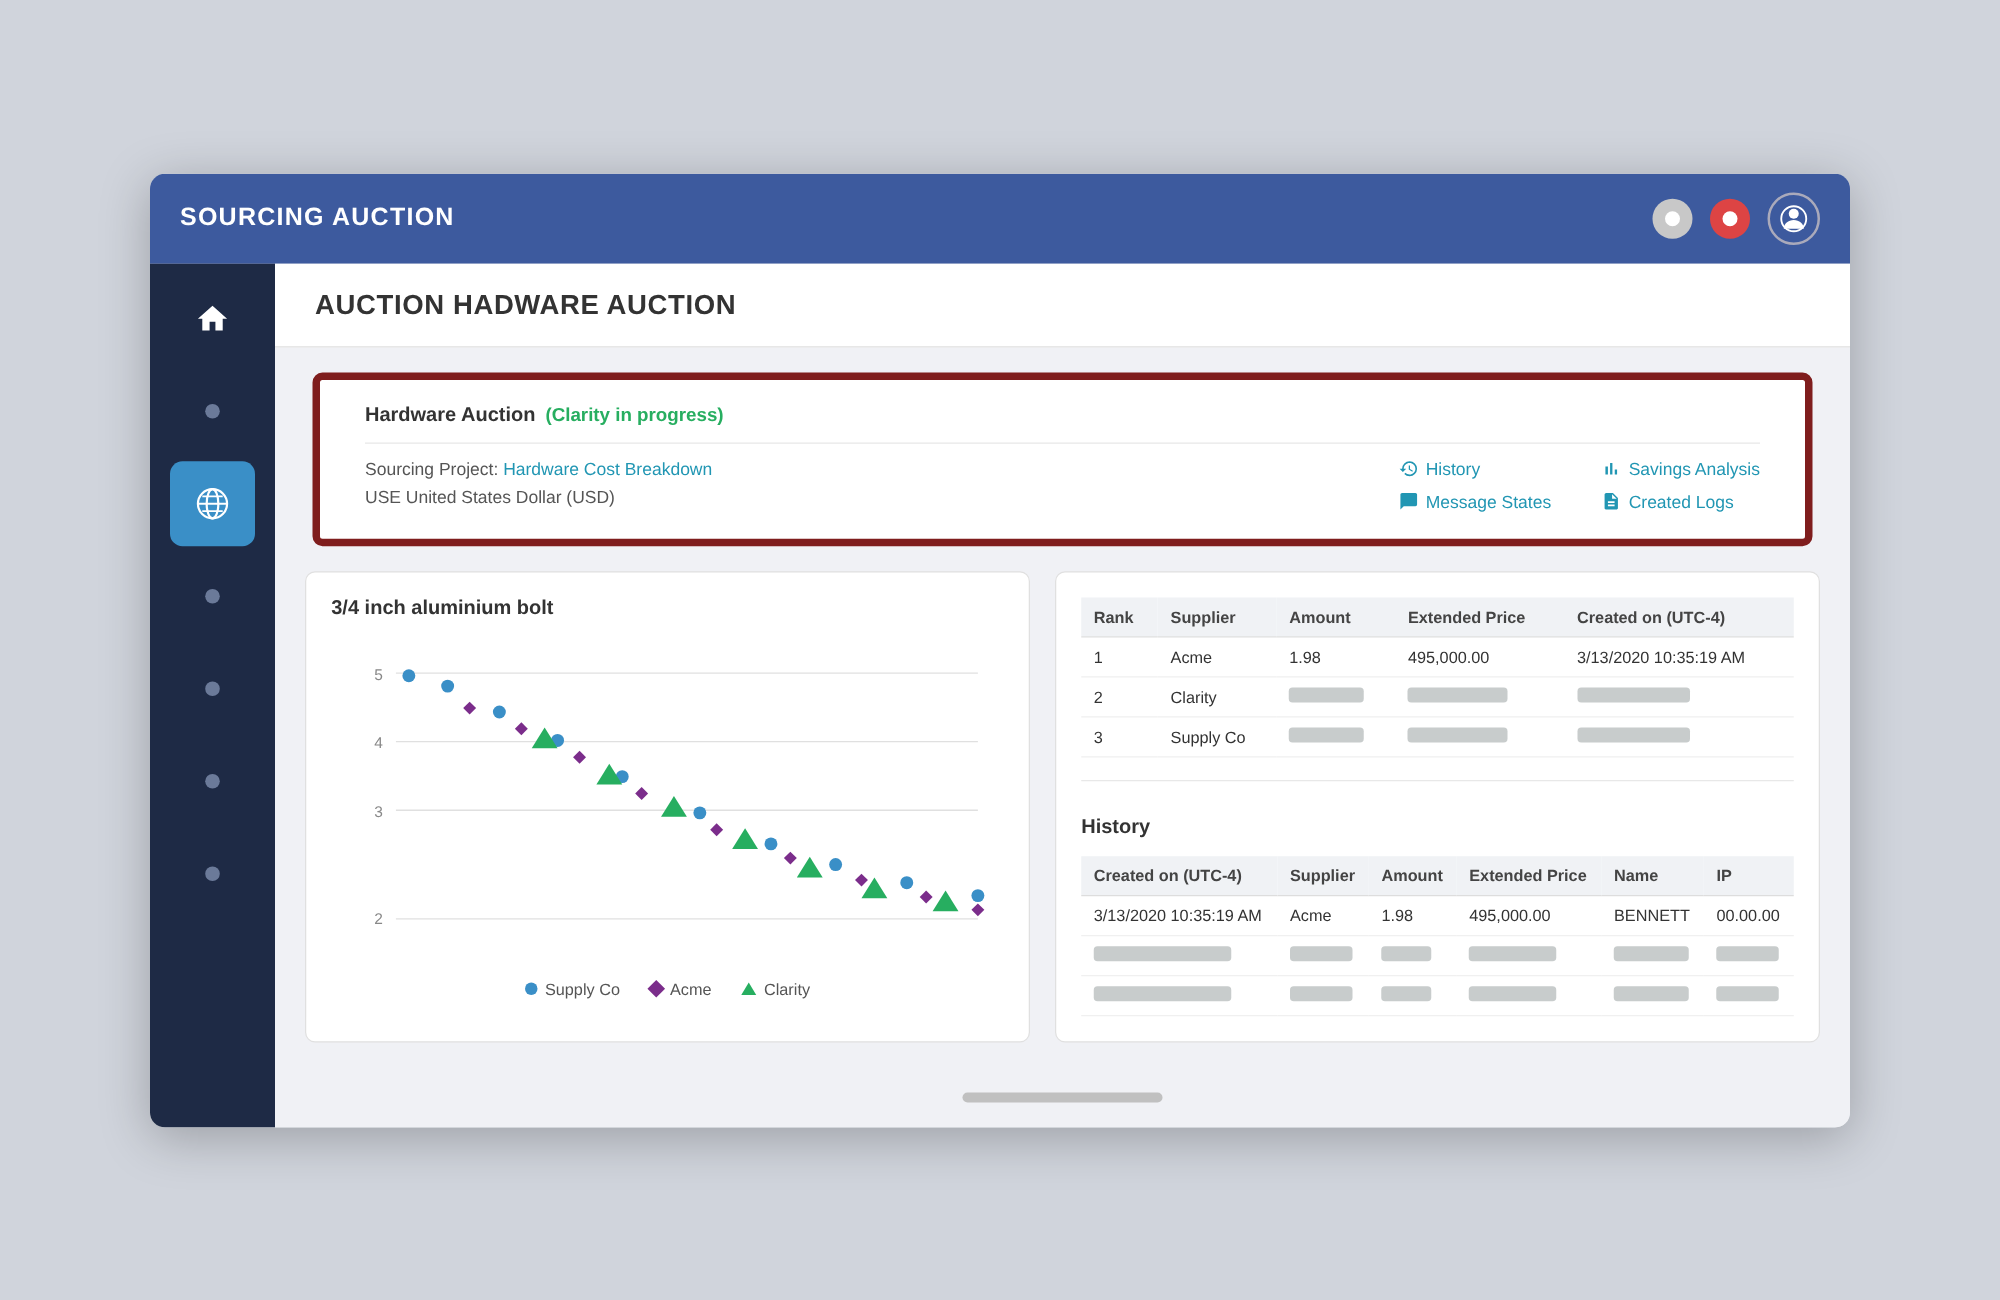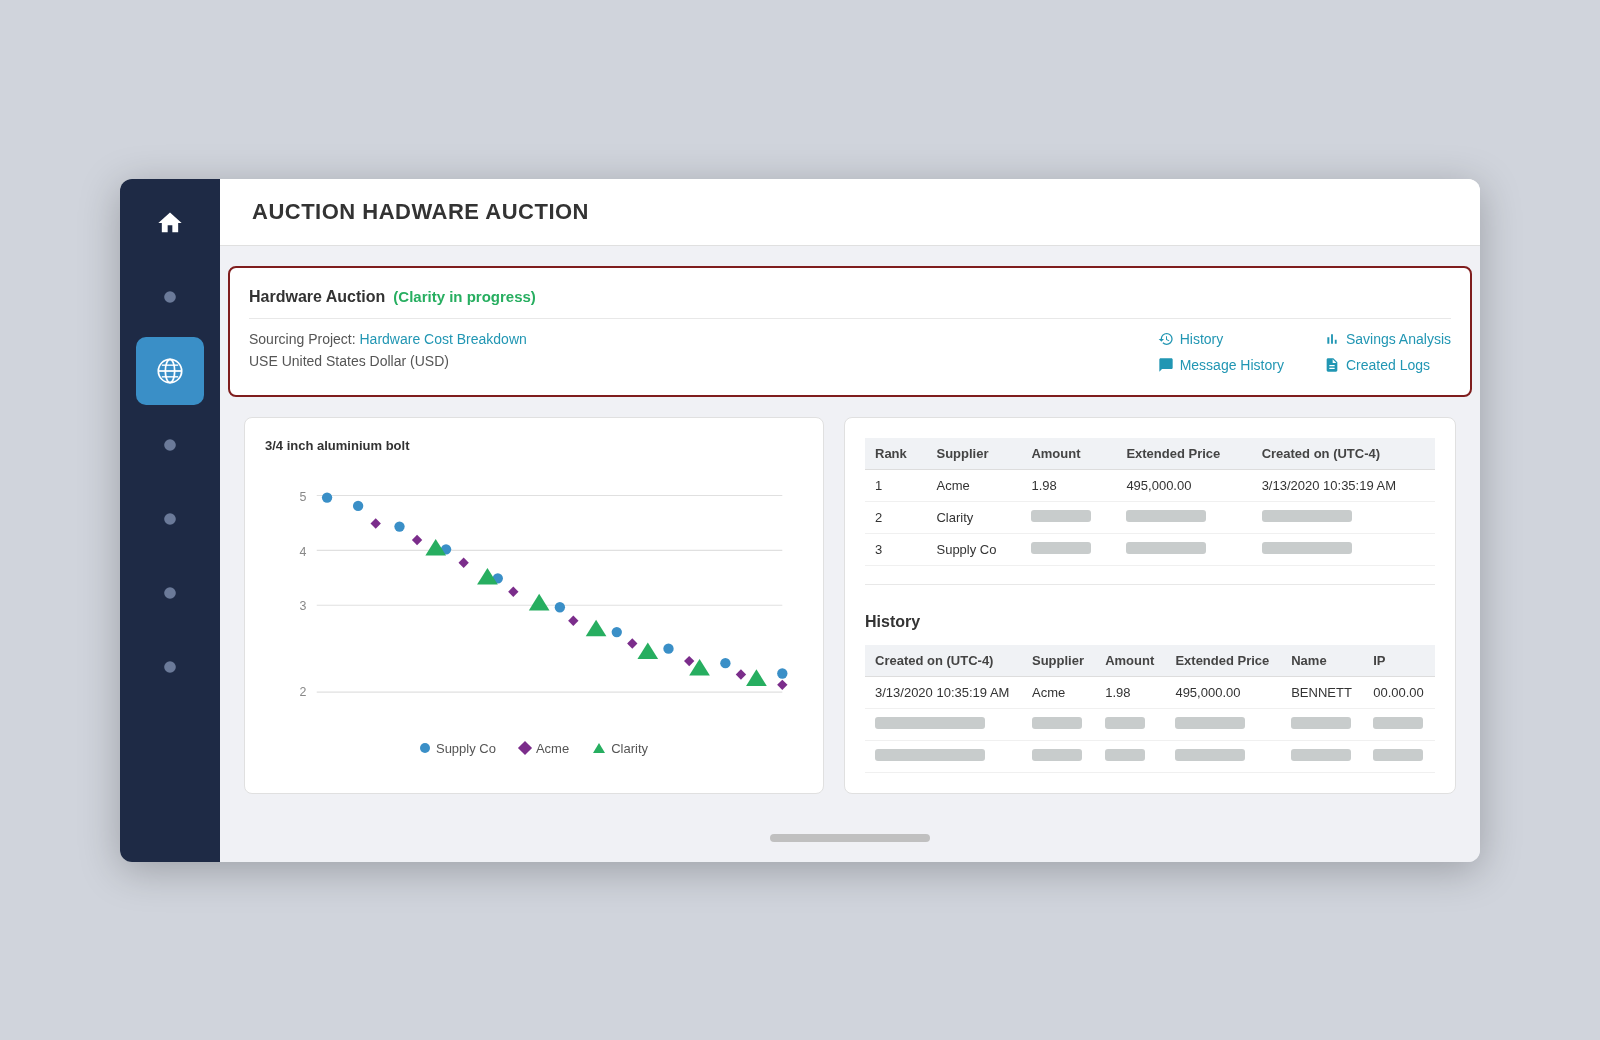--- a/index.html
+++ b/index.html
@@ -107,25 +107,25 @@
     }
     .page-title-bar h1 {
       font-size: 22px;
       font-weight: 600;
       color: #333;
       letter-spacing: 0.5px;
     }
 
     
     .auction-card {
-      margin: 20px 8px;
+      margin: 20px 30px;
       background: white;
       border-radius: 8px;
-      border: 2px solid #7f1d1d;
-      padding: 20px 19px;
+      border: 6px solid #7f1d1d;
+      padding: 20px 36px;
     }
     .auction-header {
       display: flex;
       align-items: center;
       margin-bottom: 12px;
       padding-bottom: 12px;
       border-bottom: 1px solid #e8e8e8;
     }
     .auction-header-title {
       font-size: 16px;
@@ -190,21 +190,21 @@
 
     
     .chart-panel {
       background: white;
       border-radius: 8px;
       border: 1px solid #e0e0e0;
       padding: 20px;
       flex: 0 0 580px;
     }
     .chart-title {
-      font-size: 13px;
+      font-size: 16px;
       font-weight: 600;
       color: #333;
       margin-bottom: 16px;
     }
     .chart-area {
       position: relative;
       height: 260px;
     }
     .chart-svg {
       width: 100%;
@@ -303,20 +303,42 @@
       height: 8px;
       background: #c0c0c0;
       border-radius: 4px;
     }
   </style>
 </head>
 <body>
 
 <div class="screen-wrapper">
 
+  <div class="top-header">
+    <span class="top-header-title">SOURCING AUCTION</span>
+    <div class="header-icons">
+      <div class="header-icon-circle">
+        <svg width="16" height="16" viewBox="0 0 16 16" fill="white">
+          <circle cx="8" cy="8" r="6"></circle>
+        </svg>
+      </div>
+      <div class="header-icon-circle red-dot">
+        <svg width="16" height="16" viewBox="0 0 16 16" fill="white">
+          <circle cx="8" cy="8" r="6"></circle>
+        </svg>
+      </div>
+      <div class="header-icon-circle user">
+        <svg width="24" height="24" viewBox="0 0 24 24" fill="white">
+          <circle cx="12" cy="8" r="4"></circle>
+          <path d="M4 20c0-4 3.6-7 8-7s8 3 8 7" fill="white"></path>
+          <circle cx="12" cy="12" r="10" fill="none" stroke="white" stroke-width="1.5"></circle>
+        </svg>
+      </div>
+    </div>
+  </div>
 
   <div class="main-layout">
 
     <div class="sidebar">
       <div class="sidebar-item">
         <svg viewBox="0 0 24 24" fill="white">
           <path d="M10 20v-6h4v6h5v-8h3L12 3 2 12h3v8z"></path>
         </svg>
       </div>
       <div class="sidebar-item">
@@ -381,21 +403,21 @@
               <div class="meta-link-item">
                 <svg viewBox="0 0 24 24" fill="#2196b3">
                     <path d="M13 3a9 9 0 0 0-9 9H1l3.89 3.89.07.14L9 12H6c0-3.87 3.13-7 7-7s7 3.13 7 7-3.13 7-7 7c-1.93 0-3.68-.79-4.94-2.06l-1.42 1.42A8.954 8.954 0 0 0 13 21a9 9 0 0 0 0-18zm-1 5v5l4.28 2.54.72-1.21-3.5-2.08V8H12z"></path>
                   </svg>
                 <span>History</span>
               </div>
               <div class="meta-link-item">
                 <svg viewBox="0 0 24 24" fill="#2196b3">
                     <path d="M20 2H4c-1.1 0-2 .9-2 2v18l4-4h14c1.1 0 2-.9 2-2V4c0-1.1-.9-2-2-2z"></path>
                   </svg>
-                <span>Message History</span>
+                <span>Message States</span>
               </div>
             </div>
             <div class="meta-links-col">
               <div class="meta-link-item">
                 <svg viewBox="0 0 24 24" fill="#2196b3">
                     <path d="M5 9.2h3V19H5zM10.6 5h2.8v14h-2.8zm5.6 8H19v6h-2.8z"></path>
                   </svg>
                 <span>Savings Analysis</span>
               </div>
               <div class="meta-link-item">

